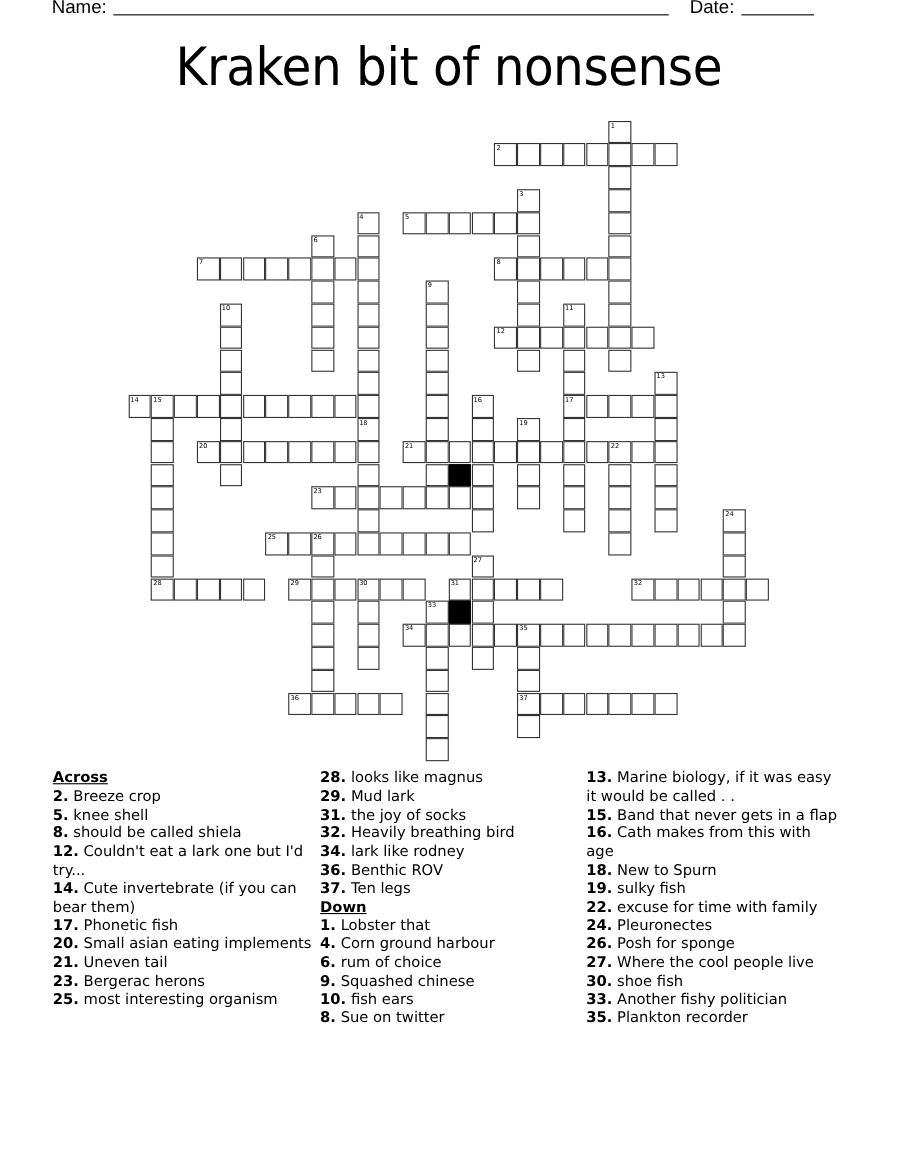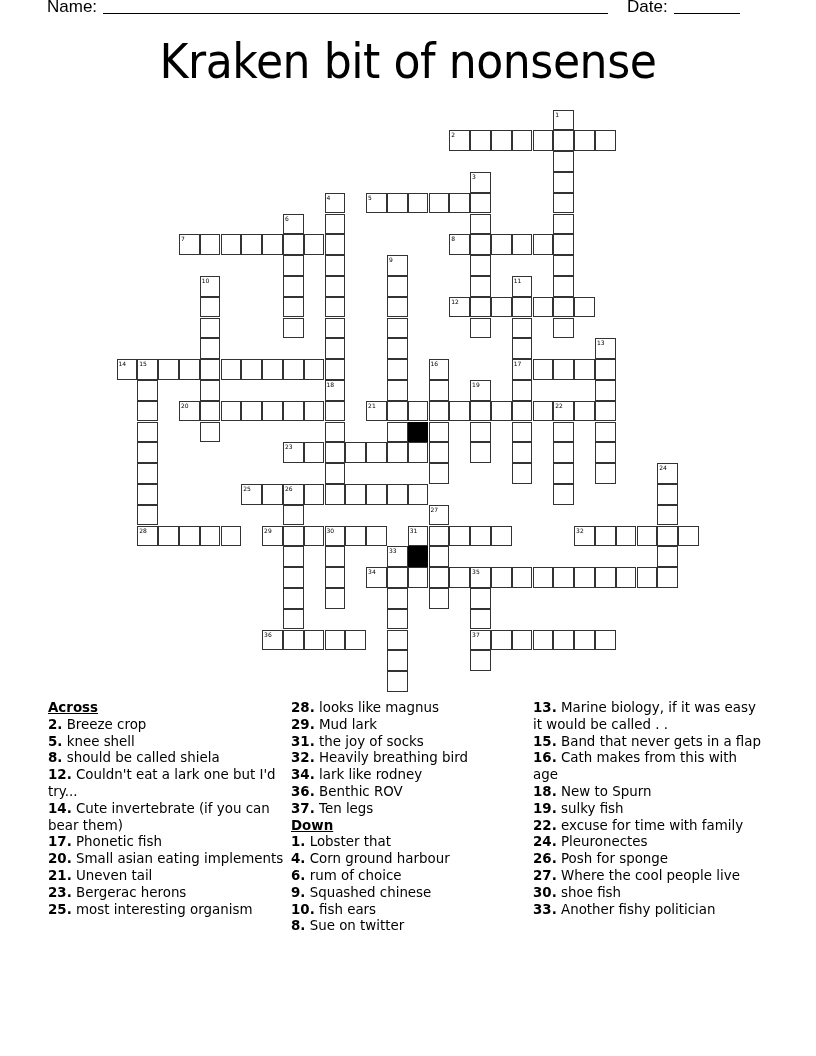--- a/index.html
+++ b/index.html
@@ -378,13 +378,14 @@
     <div class="clue"><b>15.</b><span> Band that never gets in a flap</span></div>
     <div class="clue"><b>16.</b><span> Cath makes from this with age</span></div>
     <div class="clue"><b>18.</b><span> New to Spurn</span></div>
     <div class="clue"><b>19.</b><span> sulky fish</span></div>
     <div class="clue"><b>22.</b><span> excuse for time with family</span></div>
     <div class="clue"><b>24.</b><span> Pleuronectes</span></div>
     <div class="clue"><b>26.</b><span> Posh for sponge</span></div>
     <div class="clue"><b>27.</b><span> Where the cool people live</span></div>
     <div class="clue"><b>30.</b><span> shoe fish</span></div>
     <div class="clue"><b>33.</b><span> Another fishy politician</span></div>
+    <div class="clue"><b>35.</b><span> Plankton recorder</span></div>
   </div>
 
 </body></html>

